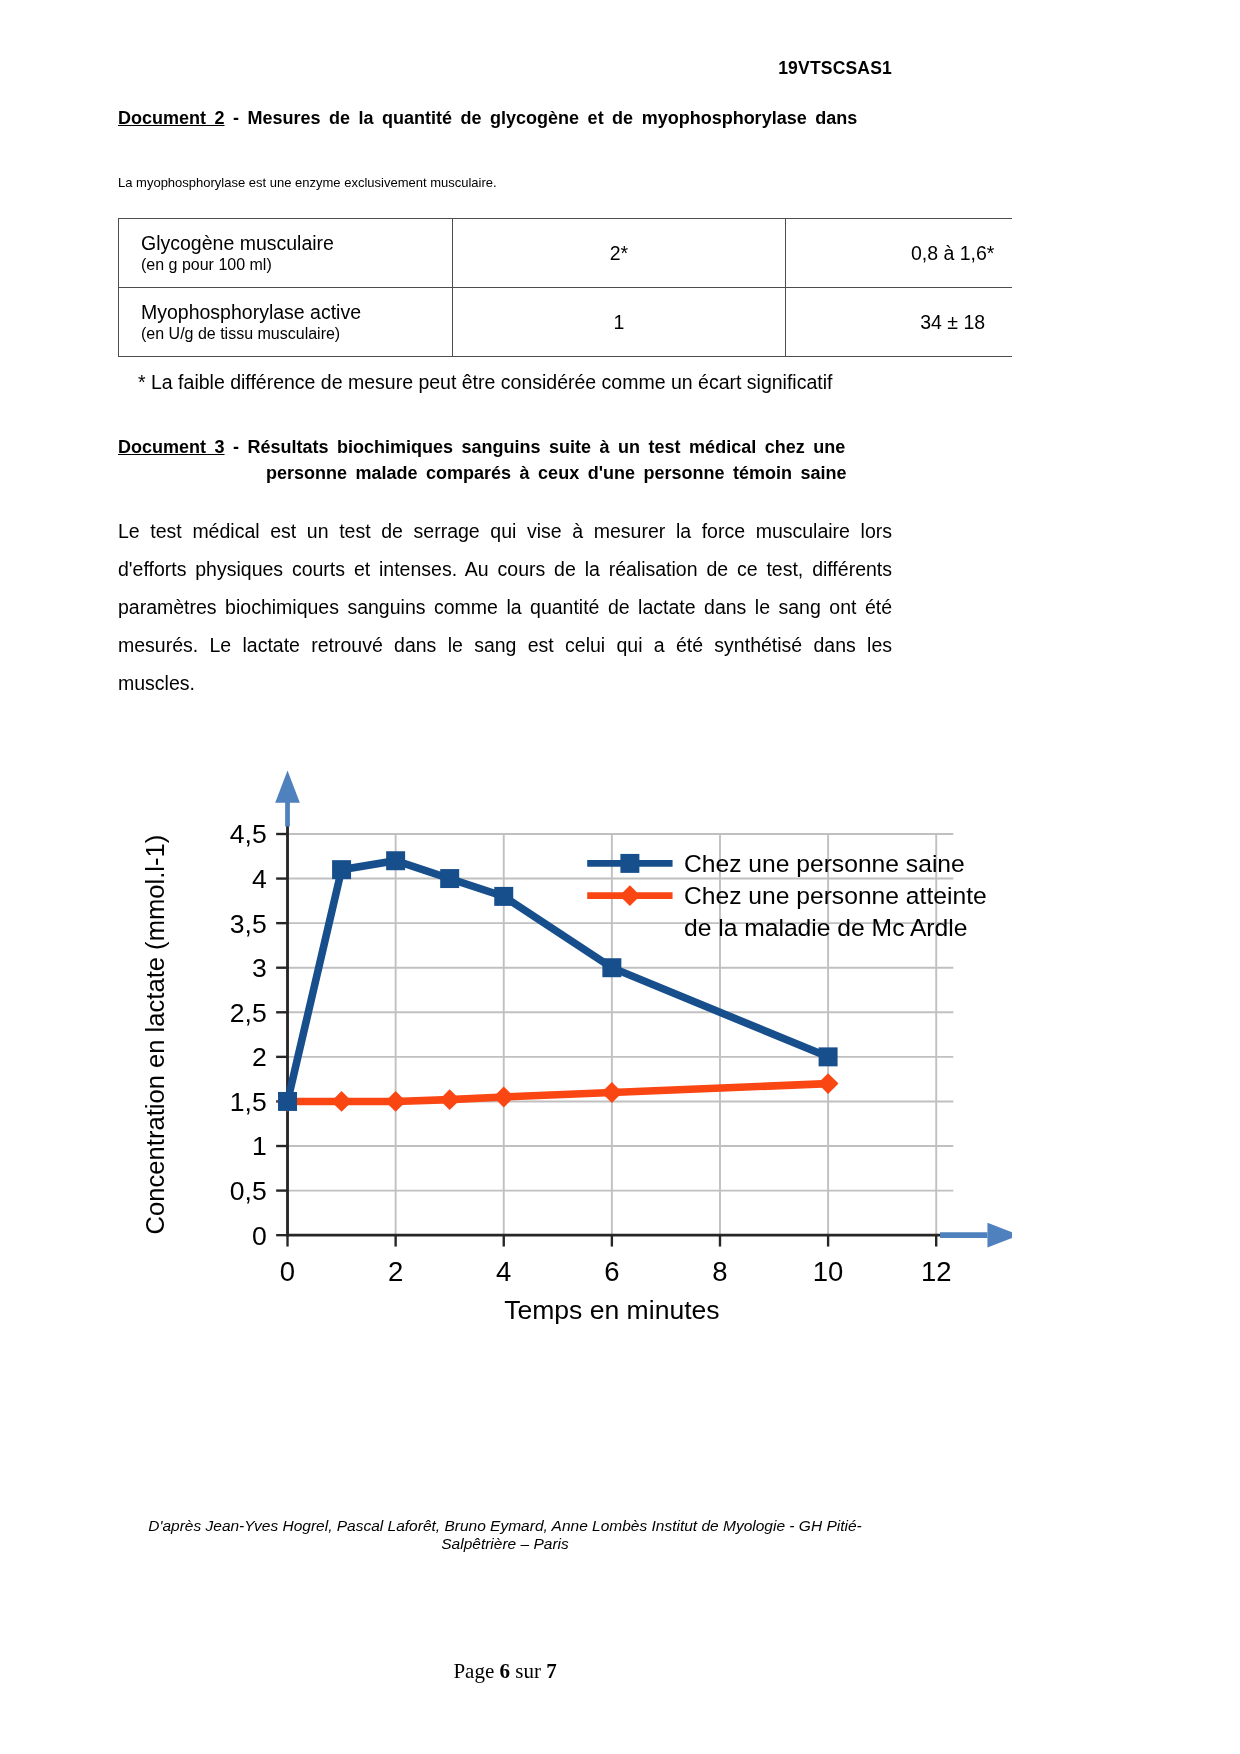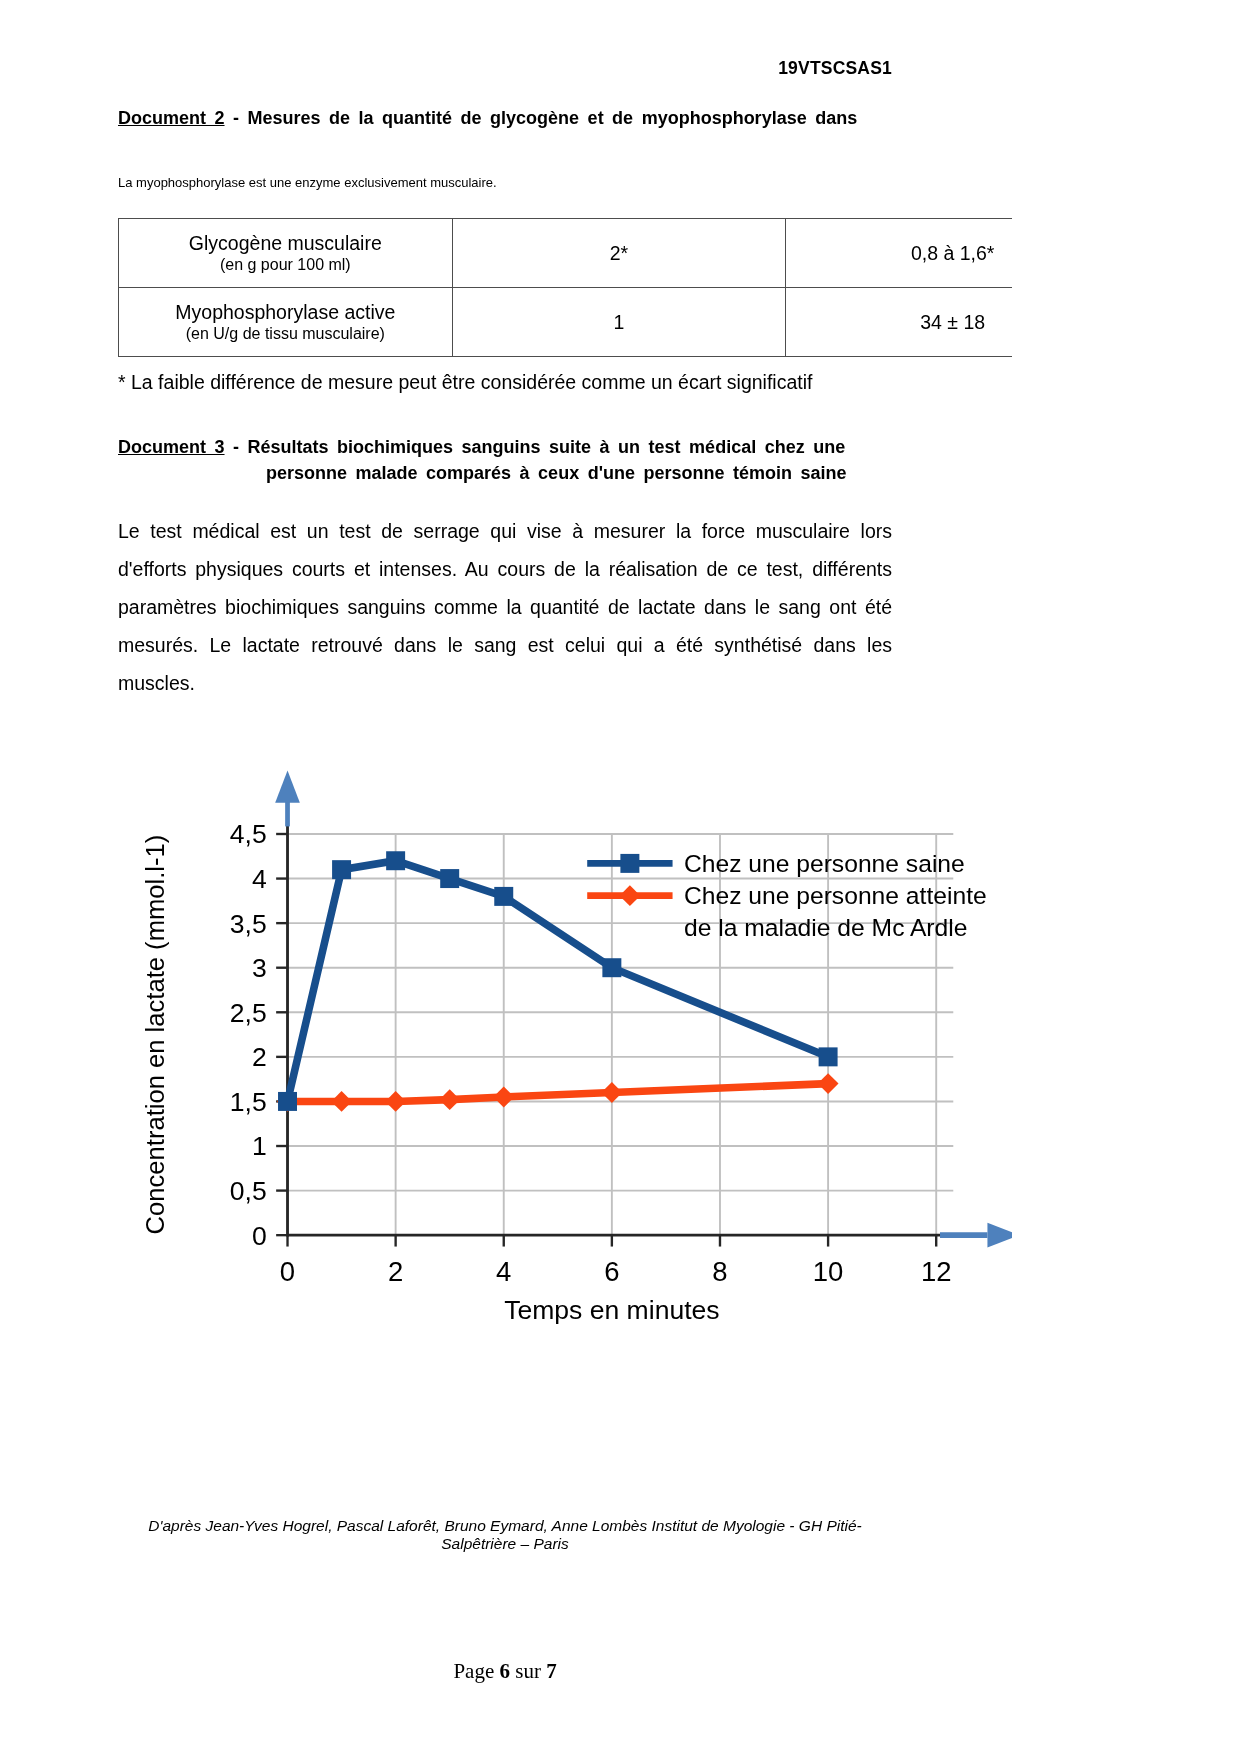--- a/index.html
+++ b/index.html
@@ -13,25 +13,25 @@
   .doc-heading .lbl{text-decoration:underline;}
   .doc-heading .indent{padding-left:148px;}
   .intro{margin-top:44px;font-size:13px;}
   table.meas{border-collapse:collapse;margin-top:28px;width:1002px;table-layout:fixed;}
   table.meas th,table.meas td{border:1.6px solid #4d4d4d;vertical-align:middle;}
   th.corner{position:relative;width:334px;height:68px;}
   th.corner .diag{position:absolute;left:0;top:0;width:100%;height:100%;}
   th.corner .corner-top{position:absolute;top:5px;right:9px;font-weight:bold;font-size:19.5px;}
   th.corner .corner-bottom{position:absolute;bottom:5px;left:8px;font-weight:bold;font-size:19.5px;}
   th.colhead{font-weight:normal;font-size:19.5px;text-align:center;line-height:1.35;padding:4px 14px;}
-  td.rowlabel{padding:5px 22px;font-size:19.5px;line-height:1.25;height:58px;text-align:center;}
+  td.rowlabel{padding:5px 22px;font-size:19.5px;line-height:1.25;height:58px;}
   td.rowlabel .unit{display:block;font-size:16px;}
   td.val{text-align:center;font-size:19.5px;}
   .tbl-source{font-size:15.5px;font-style:italic;text-align:right;margin-top:5px;}
-  .footnote{font-size:19.5px;margin-top:14px;}
+  .footnote{font-size:19.5px;margin-top:14px;margin-left:20px;}
   .doc3-heading{margin-top:40px;}
   .para{margin-top:26px;font-size:19.5px;line-height:1.95;text-align:justify;word-spacing:2px;}
   .chart-wrap{margin-top:40px;margin-left:8px;}
   .chart-wrap svg text{font-family:"Liberation Sans",sans-serif;fill:#000;}
   .chart-source{font-size:15.5px;font-style:italic;text-align:center;margin-top:183px;}
   .page-footer{text-align:center;font-family:"Liberation Serif",serif;font-size:21px;margin-top:106px;}
   .page-footer b{font-weight:bold;}
 </style>
 </head>
 <body>

